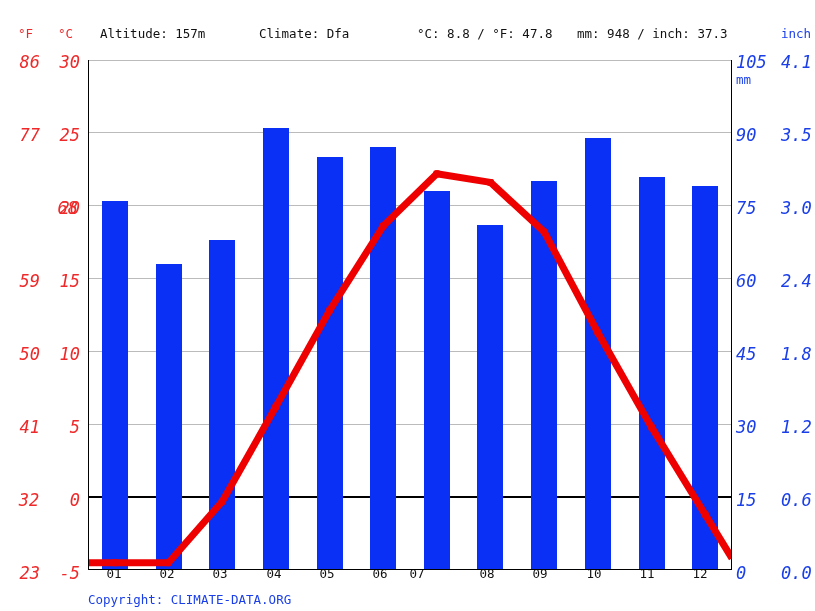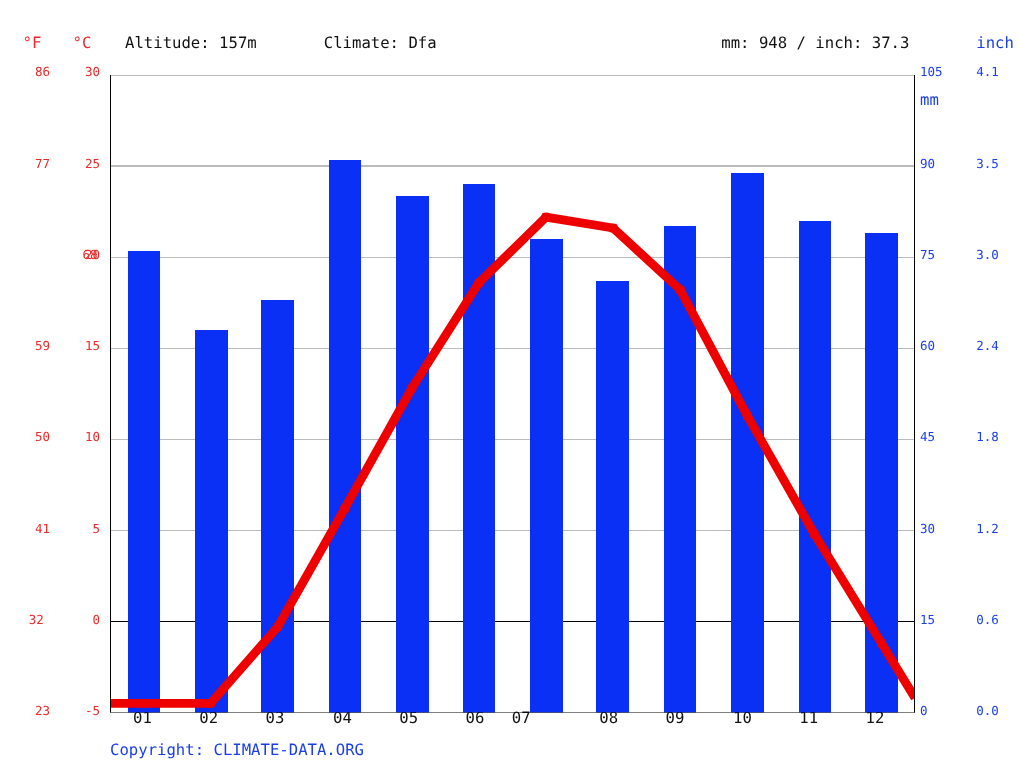--- a/index.html
+++ b/index.html
@@ -29,23 +29,24 @@
     white-space: nowrap;
     color: #111111;
     letter-spacing: 0px;
   }
   .hdr-red { color: #ef2929; }
   .hdr-blue { color: #1a3fe8; }
 
   
   .tick-label {
     position: absolute;
-    font-size: 10px;
+    font-size: 17px;
     white-space: nowrap;
     line-height: 1;
+    font-style: italic;
   }
   .tick-f, .tick-c { color: #ef2929; }
   .tick-mm, .tick-inch { color: #1a3fe8; }
 
   .col-f    { left: 18px;  text-align: right; width: 22px; }
   .col-c    { left: 58px;  text-align: right; width: 22px; }
   .col-mm   { left: 736px; text-align: left;  width: 30px; }
   .col-inch { left: 781px; text-align: left;  width: 32px; }
 
   
@@ -80,20 +81,21 @@
 </style>
 </head>
 <body>
 
 <div id="climate-chart">
 
   <div class="header-item hdr-red" style="left:18px;  top:26px;">°F</div>
   <div class="header-item hdr-red" style="left:58px;  top:26px;">°C</div>
   <div class="header-item" style="left:100px; top:26px;">Altitude: 157m</div>
   <div class="header-item" style="left:259px; top:26px;">Climate: Dfa</div>
+  <div class="header-item" style="left:417px; top:26px;">°C: 8.8 / °F: 47.8</div>
   <div class="header-item" style="left:577px; top:26px;">mm: 948 / inch: 37.3</div>
   <div class="header-item hdr-blue" style="left:736px; top:26px;margin-top:46px;">mm</div>
   <div class="header-item hdr-blue" style="left:781px; top:26px;">inch</div>
 
   <div class="tick-label tick-f col-f" style="top:54px;">86</div>
   <div class="tick-label tick-f col-f" style="top:127px;">77</div>
   <div class="tick-label tick-f col-f" style="top:200px;margin-left:38px;">68</div>
   <div class="tick-label tick-f col-f" style="top:273px;">59</div>
   <div class="tick-label tick-f col-f" style="top:346px;">50</div>
   <div class="tick-label tick-f col-f" style="top:419px;">41</div>

